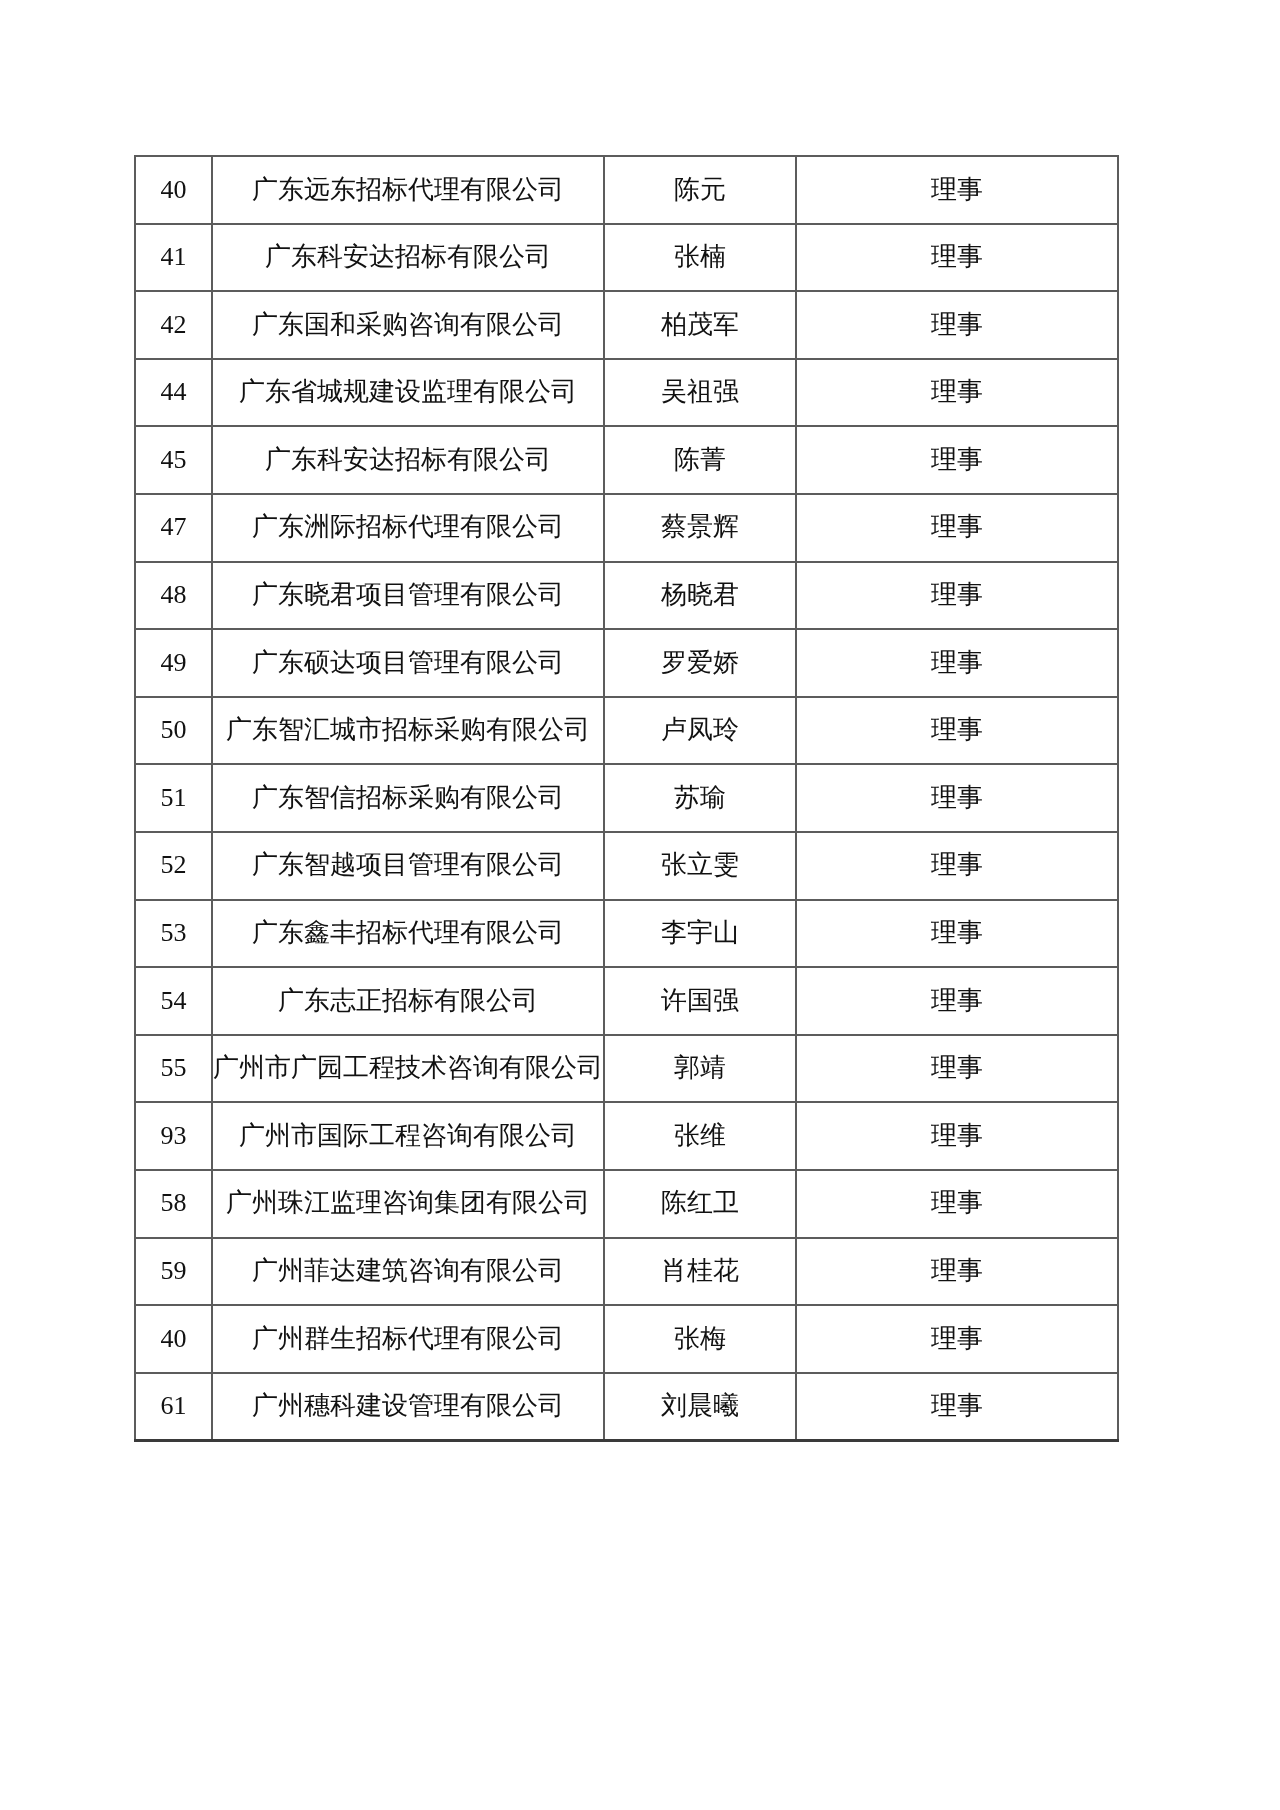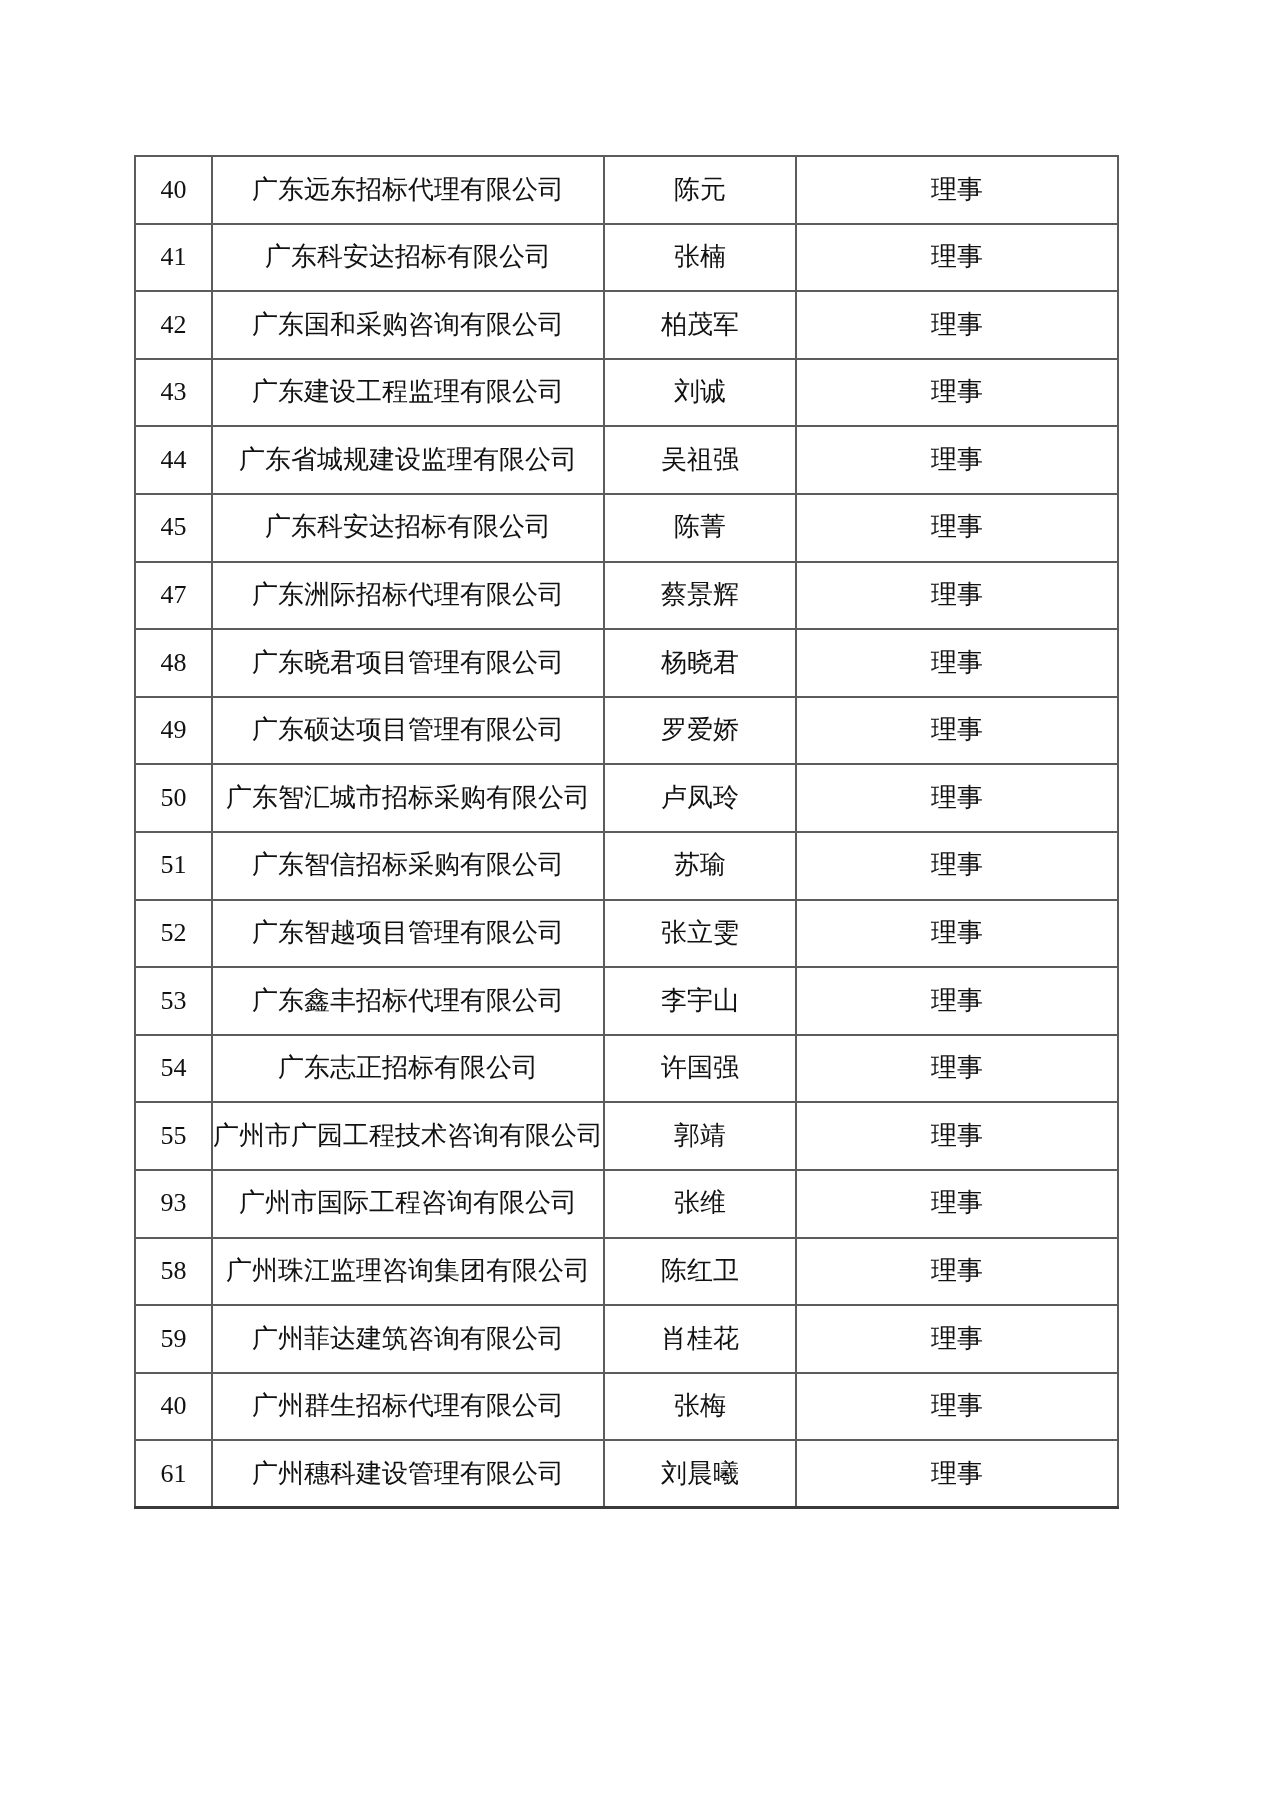--- a/index.html
+++ b/index.html
@@ -70,26 +70,20 @@
         <tr>
           <td>41</td>
           <td>广东科安达招标有限公司</td>
           <td>张楠</td>
           <td>理事</td>
         </tr>
         <tr>
           <td>42</td>
           <td>广东国和采购咨询有限公司</td>
           <td>柏茂军</td>
-          <td>理事</td>
-        </tr>
-        <tr>
-          <td>43</td>
-          <td>广东建设工程监理有限公司</td>
-          <td>刘诚</td>
           <td>理事</td>
         </tr>
         <tr>
           <td>44</td>
           <td>广东省城规建设监理有限公司</td>
           <td>吴祖强</td>
           <td>理事</td>
         </tr>
         <tr>
           <td>45</td>

